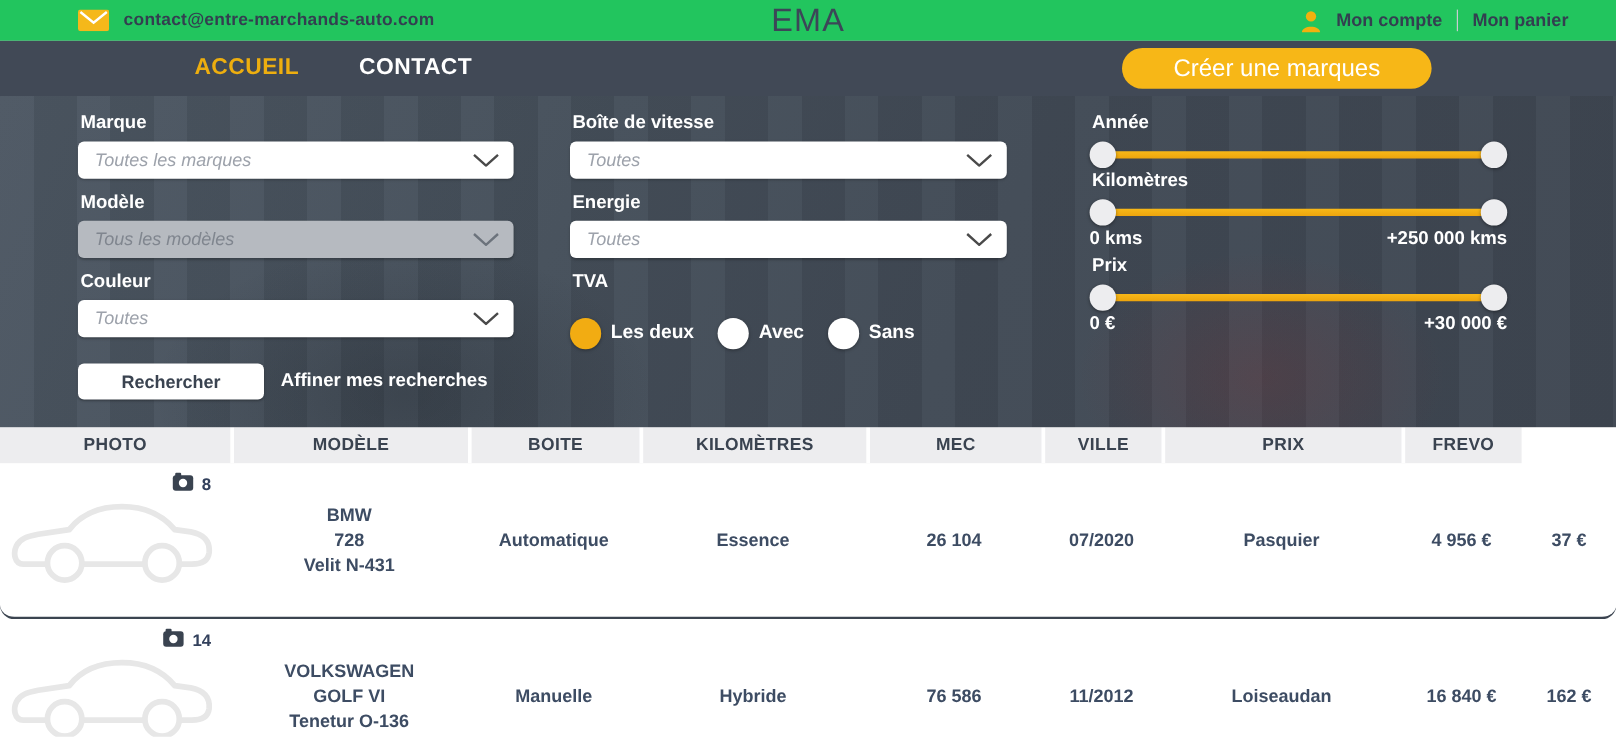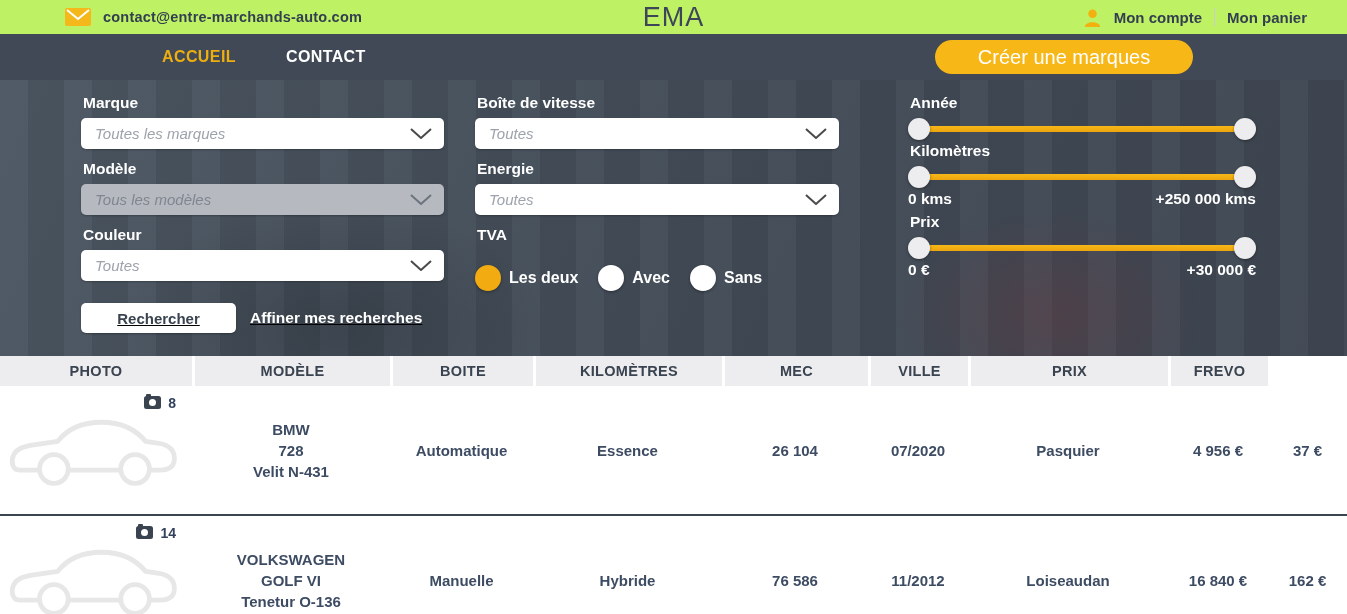--- a/index.html
+++ b/index.html
@@ -1,60 +1,60 @@
 <!DOCTYPE html>
 <html><head>
 <meta charset="utf-8">
 <style>
   * { margin:0; padding:0; box-sizing:border-box; }
   html,body { width:1347px; height:614px; overflow:hidden; background:#fff;
     font-family:"Liberation Sans","DejaVu Sans",sans-serif; }
 
   
-  .topbar { position:relative; height:34px; background:#bef264; display:flex; align-items:center; }
+  .topbar { position:relative; height:34px; background:#22c55e; display:flex; align-items:center; }
   .topbar-left { display:flex; align-items:center; gap:12px; padding-left:65px; }
   .email-text { font-size:14.5px; font-weight:600; color:#333F50; letter-spacing:.2px; cursor:pointer; }
   .brand { position:absolute; left:0; right:0; text-align:center; font-size:27px; font-weight:400;
     color:#3C4658; letter-spacing:1px; cursor:pointer; }
   .topbar-right { position:absolute; right:40px; display:flex; align-items:center; gap:12px; }
   .acct-link { font-size:15px; font-weight:600; color:#333F50; cursor:pointer; }
   .tb-divider { width:1px; height:18px; background:#c9ccd2; }
 
   
   .navbar { position:relative; height:46px; background:#414956; display:flex; align-items:center; }
   .nav-links { display:flex; gap:50px; padding-left:162px; }
-  .nav-link { font-size:16px; font-weight:700; letter-spacing:.4px; color:#fff; cursor:pointer; }
+  .nav-link { font-size:19px; font-weight:700; letter-spacing:.4px; color:#fff; cursor:pointer; }
   .nav-link.active { color:#EDAE0F; }
   .create-btn { position:absolute; left:935px; top:6px; width:258px; height:34px; border:none;
     border-radius:18px; background:#F7B717; color:#fff; font-size:20px;
     font-family:"Liberation Sans",sans-serif; cursor:pointer; }
 
   
   .filters { position:relative; height:276px;
     background:linear-gradient(115deg,#4d5763 0%,#454f5a 35%,#414a55 60%,#3f4752 100%); }
   .filters::before { content:""; position:absolute; inset:0;
     background:
       radial-gradient(220px 150px at 78% 85%, rgba(140,45,45,.20), transparent 70%),
       radial-gradient(300px 180px at 25% 90%, rgba(20,24,30,.25), transparent 70%),
       repeating-linear-gradient(90deg, rgba(255,255,255,.025) 0 28px, rgba(0,0,0,.05) 28px 64px);
     pointer-events:none; }
   .f-col { position:absolute; top:14px; z-index:1; }
-  #fcol1 { left:65px; width:363px;margin-left:16px; }
+  #fcol1 { left:65px; width:363px; }
   #fcol2 { left:475px; width:364px; }
   #fcol3 { left:908px; width:348px; }
   .f-label { font-size:15.5px; font-weight:700; color:#fff; margin:0 0 5px 2px; height:19px; }
   .dd { position:relative; height:31px; background:#fff; border-radius:5px; margin-bottom:11px;
     display:flex; align-items:center; padding:0 38px 0 14px; cursor:pointer;
     box-shadow:0 1px 2px rgba(0,0,0,.25); }
   .dd-value { font-size:15px; font-style:italic; color:#9DA2AB; }
   .dd-chevron { position:absolute; right:12px; top:10px; }
   .dd.disabled { background:#B6BAC0; }
   .dd.disabled .dd-value { color:#80868F; }
 
-  .search-row { display:flex; align-items:center; gap:14px; margin-top:22px;text-decoration:underline; }
+  .search-row { display:flex; align-items:center; gap:14px; margin-top:22px; }
   .search-btn { width:155px; height:30px; background:#fff; border:none; border-radius:5px;
     font-family:"Liberation Sans",sans-serif; font-size:15px; font-weight:600; color:#3A4350;
     cursor:pointer; box-shadow:0 1px 2px rgba(0,0,0,.3); }
   .refine { font-size:15.5px; font-weight:700; color:#fff; cursor:pointer; }
 
   .tva-row { display:flex; align-items:center; margin-top:20px; }
   .radio { width:26px; height:26px; border-radius:50%; background:#fff; cursor:pointer;
     box-shadow:0 1px 3px rgba(0,0,0,.35); flex:0 0 auto; }
   .radio.selected { background:#F2AC12; }
   .radio-label { font-size:16px; font-weight:700; color:#fff; margin:0 20px 0 8px; }
@@ -62,21 +62,21 @@
   .slider { position:relative; height:22px; margin:4px 0 2px; cursor:pointer; }
   .slider .track { position:absolute; left:11px; right:11px; top:8px; height:6px; border-radius:3px;
     background:linear-gradient(#F7B818,#EDA50D); }
   .handle { position:absolute; top:0; width:22px; height:22px; border-radius:50%;
     background:#EDEDEF; box-shadow:0 1px 3px rgba(0,0,0,.4); cursor:grab; }
   .handle.min { left:0; } .handle.max { right:0; }
   .slider-labels { display:flex; justify-content:space-between; font-size:15.5px; font-weight:700;
     color:#fff; margin-bottom:5px; }
 
   
-  .grid { display:grid; grid-template-columns:192px 198px 143px 189px 146px 100px 200px 100px 79px; }
+  .grid { display:grid; grid-template-columns:192px 198px 143px 189px 146px 100px 200px 100px 79px;border-radius:12px; }
   .thead { margin-top:0; }
   .th { background:#EDEDEF; height:30px; display:flex; align-items:center; justify-content:center;
     font-size:14.5px; font-weight:600; color:#3A4350; letter-spacing:.3px; border-left:3px solid #fff; }
   .th:first-child { border-left:none; }
   .trow { height:130px; border-bottom:2px solid #3B4450; cursor:pointer; background:#fff; }
   .td { display:flex; align-items:center; justify-content:center; font-size:15px; font-weight:600;
     color:#3D4C63; }
   .td-photo { flex-direction:column; align-items:stretch; justify-content:flex-start; }
   .cam-line { display:flex; justify-content:flex-end; align-items:center; gap:7px;
     padding:9px 16px 0 0; height:24px; }

